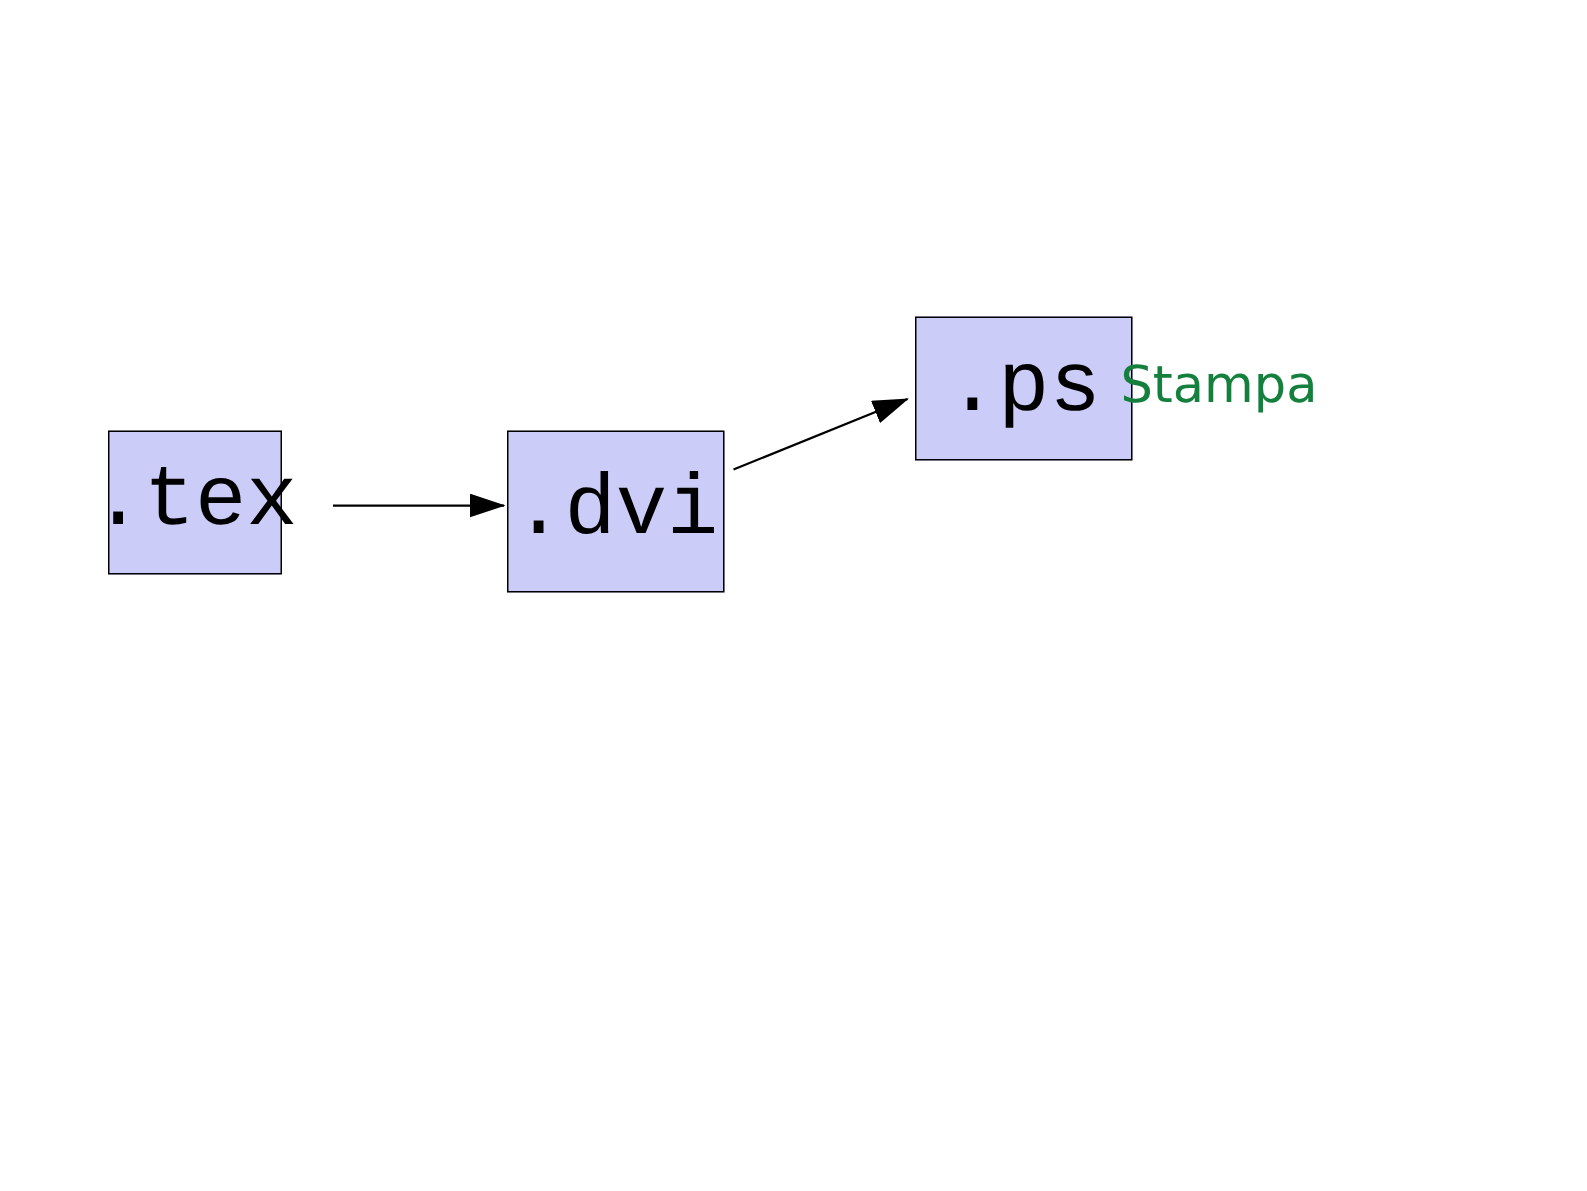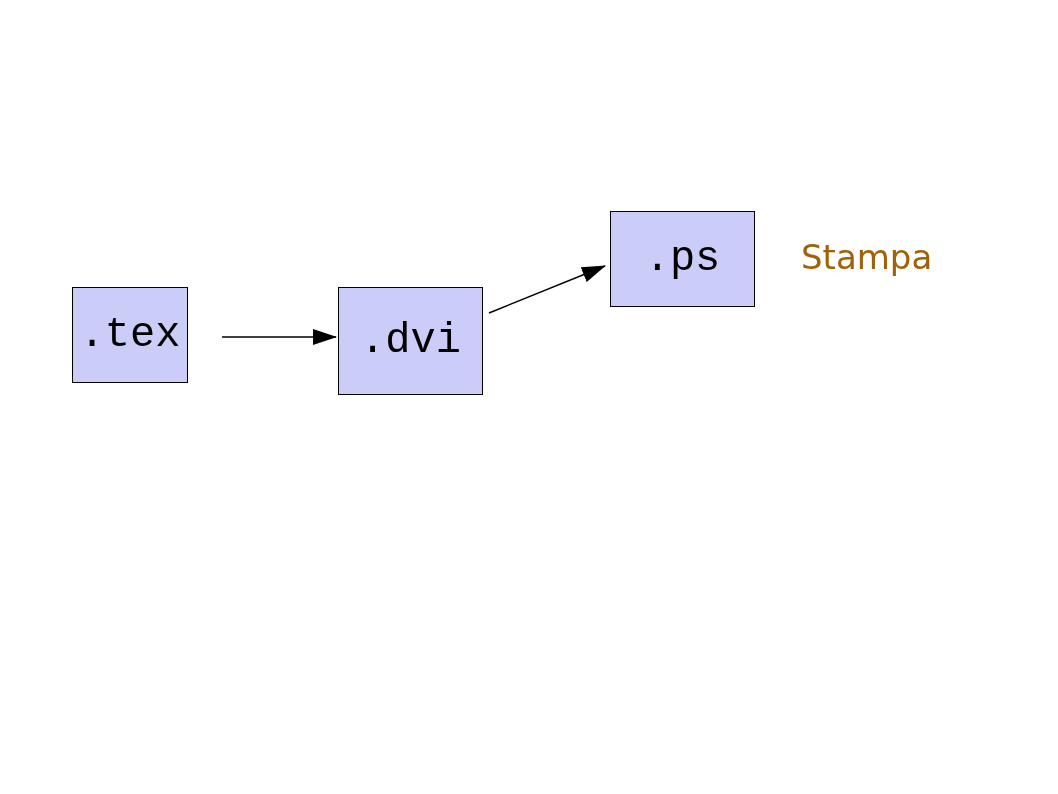--- a/index.html
+++ b/index.html
@@ -17,42 +17,42 @@
   }
   .node {
     position: absolute;
     box-sizing: border-box;
     background: #ccccf8;
     border: 1px solid #000000;
     display: flex;
     align-items: center;
     justify-content: center;
     font-family: "Liberation Mono", "DejaVu Sans Mono", monospace;
-    font-size: 42px;
+    font-size: 57px;
     color: #000000;
     white-space: pre;
   }
   .node-tex { left: 72px;  top: 287px; width: 116px; height: 96px; }
   .node-dvi { left: 338px; top: 287px; width: 145px; height: 108px; }
   .node-ps  { left: 610px; top: 211px; width: 145px; height: 96px; }
   .edges-layer {
     position: absolute;
     left: 0; top: 0;
     width: 1058px;
     height: 794px;
     pointer-events: none;
   }
   .annotation {
     position: absolute;
-    left: 801px;
+    left: 747px;
     top: 237px;
     font-family: "DejaVu Sans", "Liberation Sans", sans-serif;
     font-size: 34px;
     line-height: 40px;
-    color: #a16207;
+    color: #15803d;
     white-space: nowrap;
     text-align: center;
   }
 </style>
 </head>
 <body>
 
 <div class="canvas">
 
   <svg class="edges-layer" width="1058" height="794" viewBox="0 0 1058 794" xmlns="http://www.w3.org/2000/svg">

